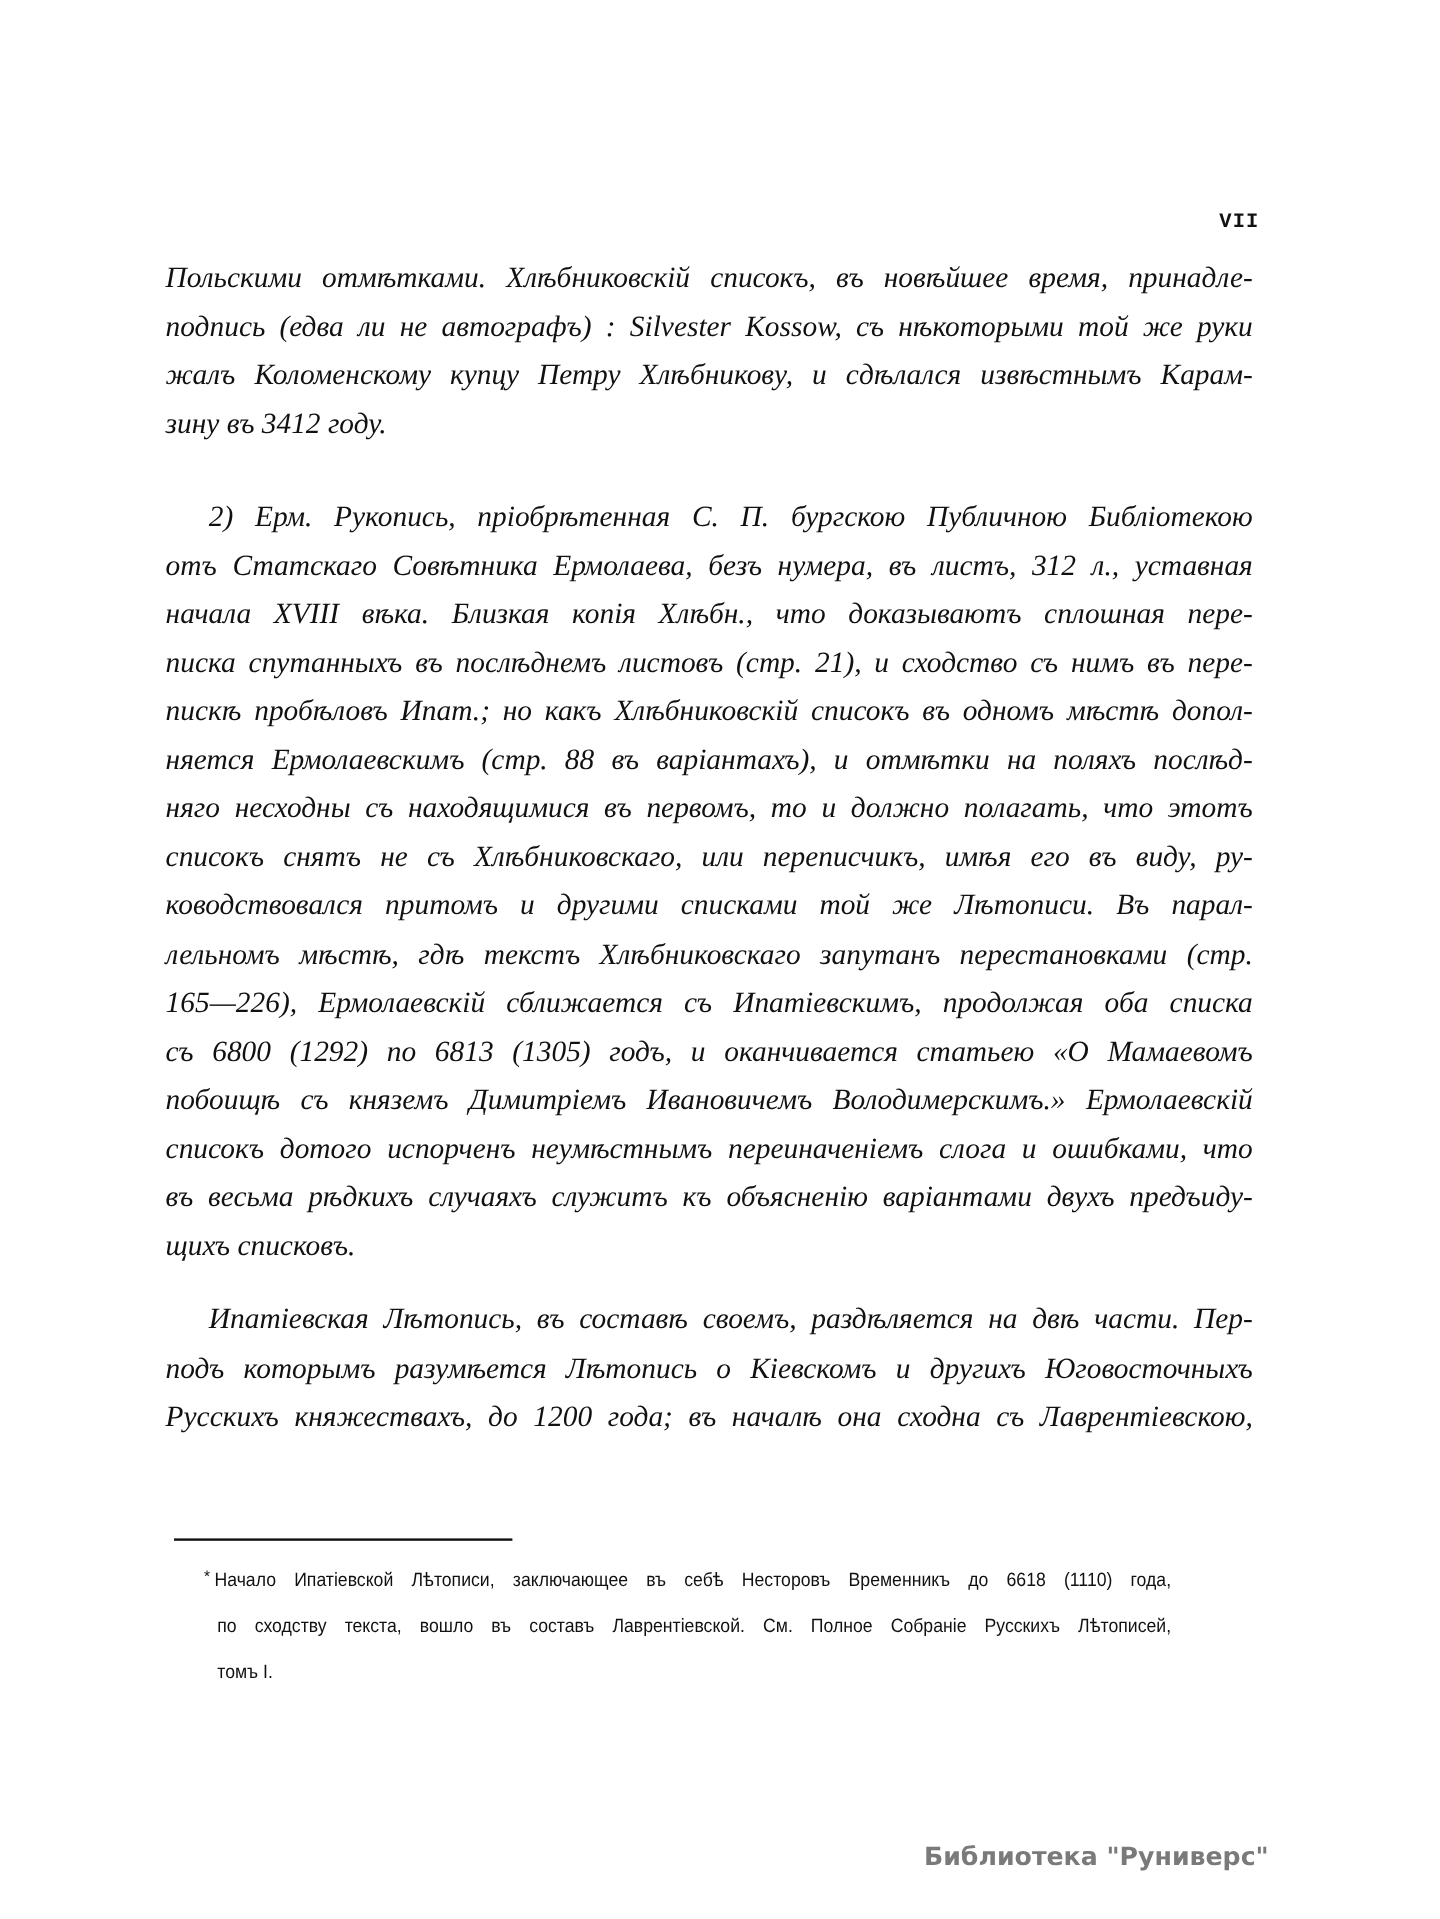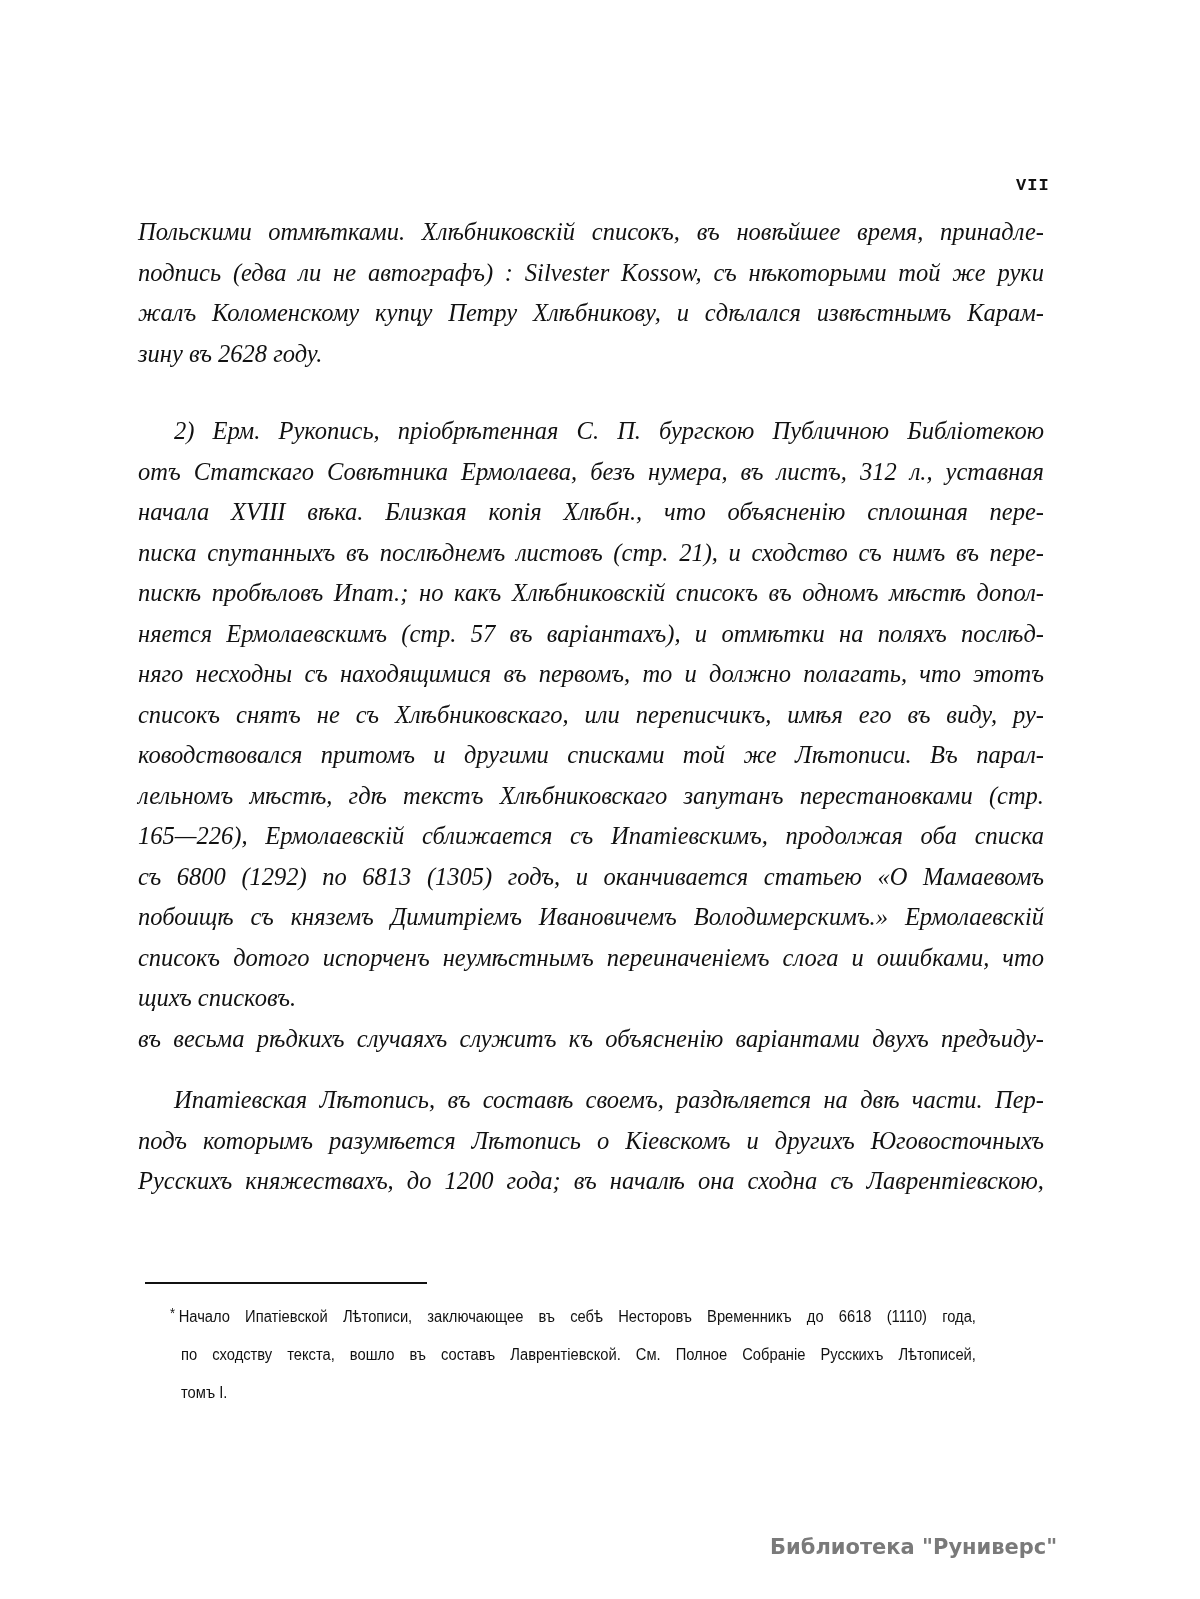--- a/index.html
+++ b/index.html
@@ -91,40 +91,40 @@
   </style>
 </head>
 <body>
 
 <div class="page-number">VII</div>
 
 <div id="para1" class="body-text">
   <span class="line">Польскими отмѣтками. Хлѣбниковскій списокъ, въ новѣйшее время, принадле-</span>
   <span class="line">подпись (едва ли не автографъ) : Silvester Kossow, съ нѣкоторыми той же руки</span>
   <span class="line">жалъ Коломенскому купцу Петру Хлѣбникову, и сдѣлался извѣстнымъ Карам-</span>
-  <span class="line last">зину въ 2628 году.</span>
+  <span class="line last">зину въ 3412 году.</span>
 </div>
 
 <div id="para2" class="body-text">
   <span class="line indent">2) Ерм. Рукопись, пріобрѣтенная С. П. бургскою Публичною Библіотекою</span>
   <span class="line">отъ Статскаго Совѣтника Ермолаева, безъ нумера, въ листъ, 312 л., уставная</span>
-  <span class="line">начала XVIII вѣка. Близкая копія Хлѣбн., что объясненію сплошная пере-</span>
+  <span class="line">начала XVIII вѣка. Близкая копія Хлѣбн., что доказываютъ сплошная пере-</span>
   <span class="line">писка спутанныхъ въ послѣднемъ листовъ (стр. 21), и сходство съ нимъ въ пере-</span>
   <span class="line">пискѣ пробѣловъ Ипат.; но какъ Хлѣбниковскій списокъ въ одномъ мѣстѣ допол-</span>
-  <span class="line">няется Ермолаевскимъ (стр. 57 въ варіантахъ), и отмѣтки на поляхъ послѣд-</span>
+  <span class="line">няется Ермолаевскимъ (стр. 88 въ варіантахъ), и отмѣтки на поляхъ послѣд-</span>
   <span class="line">няго несходны съ находящимися въ первомъ, то и должно полагать, что этотъ</span>
   <span class="line">списокъ снятъ не съ Хлѣбниковскаго, или переписчикъ, имѣя его въ виду, ру-</span>
   <span class="line">ководствовался притомъ и другими списками той же Лѣтописи. Въ парал-</span>
   <span class="line">лельномъ мѣстѣ, гдѣ текстъ Хлѣбниковскаго запутанъ перестановками (стр.</span>
   <span class="line">165—226), Ермолаевскій сближается съ Ипатіевскимъ, продолжая оба списка</span>
   <span class="line">съ 6800 (1292) по 6813 (1305) годъ, и оканчивается статьею «О Мамаевомъ</span>
   <span class="line">побоищѣ съ княземъ Димитріемъ Ивановичемъ Володимерскимъ.» Ермолаевскій</span>
   <span class="line">списокъ дотого испорченъ неумѣстнымъ переиначеніемъ слога и ошибками, что</span>
+  <span class="line">въ весьма рѣдкихъ случаяхъ служитъ къ объясненію варіантами двухъ предъиду-</span>
   <span class="line last">щихъ списковъ.</span>
-  <span class="line">въ весьма рѣдкихъ случаяхъ служитъ къ объясненію варіантами двухъ предъиду-</span>
 </div>
 
 <div id="para3" class="body-text">
   <span class="line indent">Ипатіевская Лѣтопись, въ составѣ своемъ, раздѣляется на двѣ части. Пер-</span>
   <span class="line">подъ которымъ разумѣется Лѣтопись о Кіевскомъ и другихъ Юговосточныхъ</span>
   <span class="line">Русскихъ княжествахъ, до 1200 года; въ началѣ она сходна съ Лаврентіевскою,</span>
 </div>
 
 <div class="footnote-rule"></div>
 

